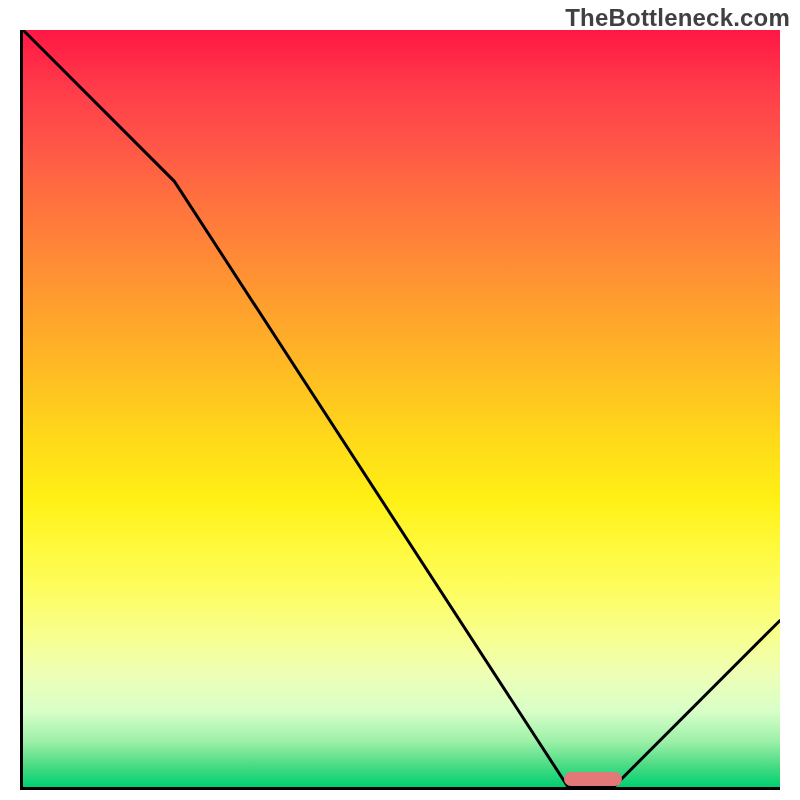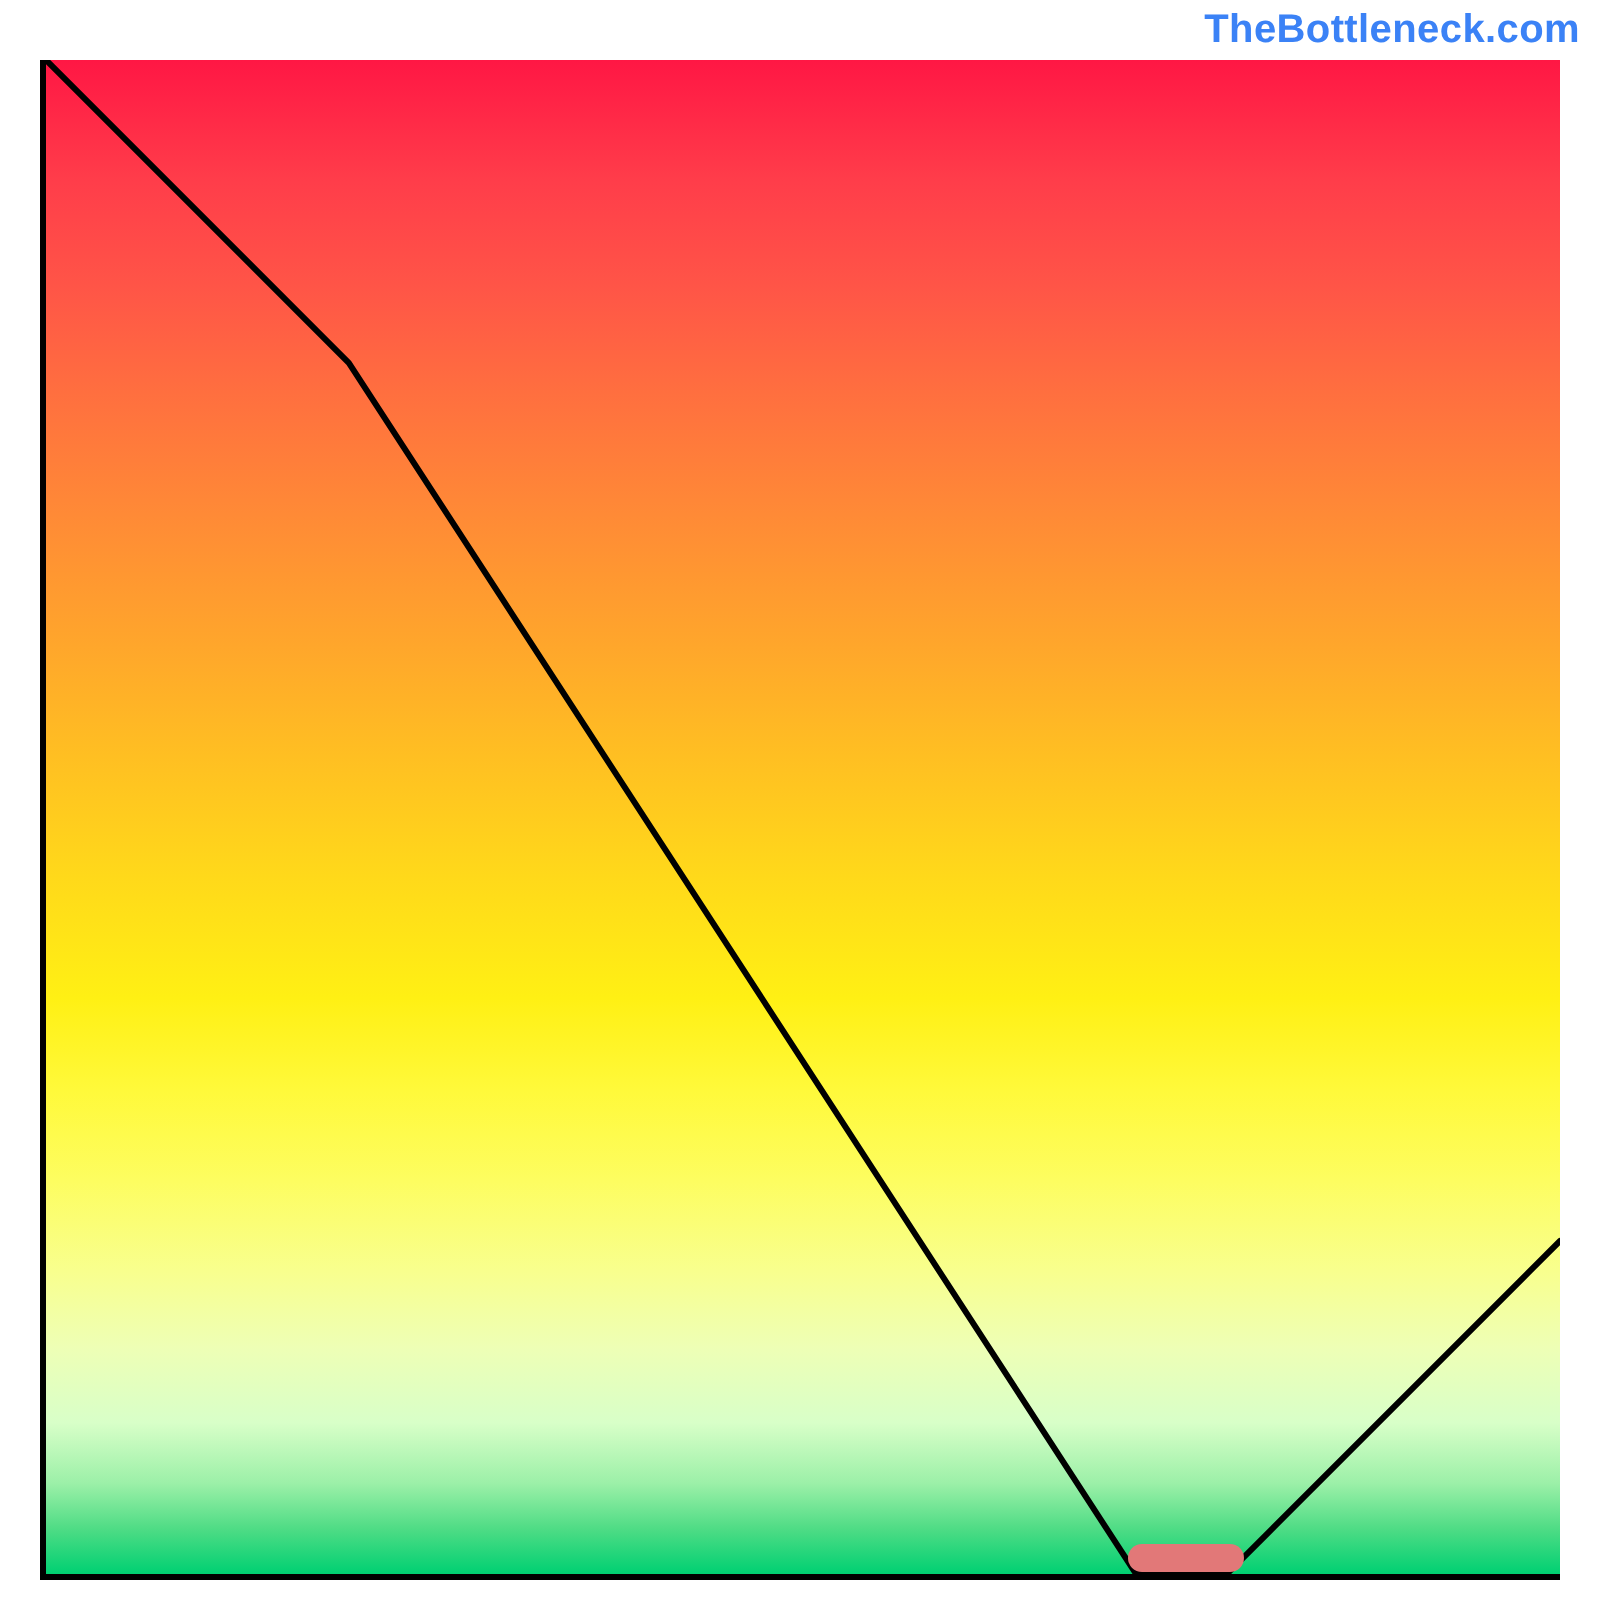--- a/index.html
+++ b/index.html
@@ -8,23 +8,23 @@
     height: 800px;
     background: #ffffff;
     position: relative;
     font-family: Arial, sans-serif;
     overflow: hidden;
   }
   .watermark {
     position: absolute;
     top: 4px;
     right: 10px;
-    font-size: 20px;
+    font-size: 24px;
     font-weight: bold;
-    color: #3b82f6;
+    color: #404040;
     z-index: 10;
     letter-spacing: 0.2px;
   }
   .plot-area {
     position: absolute;
     left: 20px;
     top: 30px;
     width: 760px;
     height: 760px;
     border-left: 3px solid #000;

